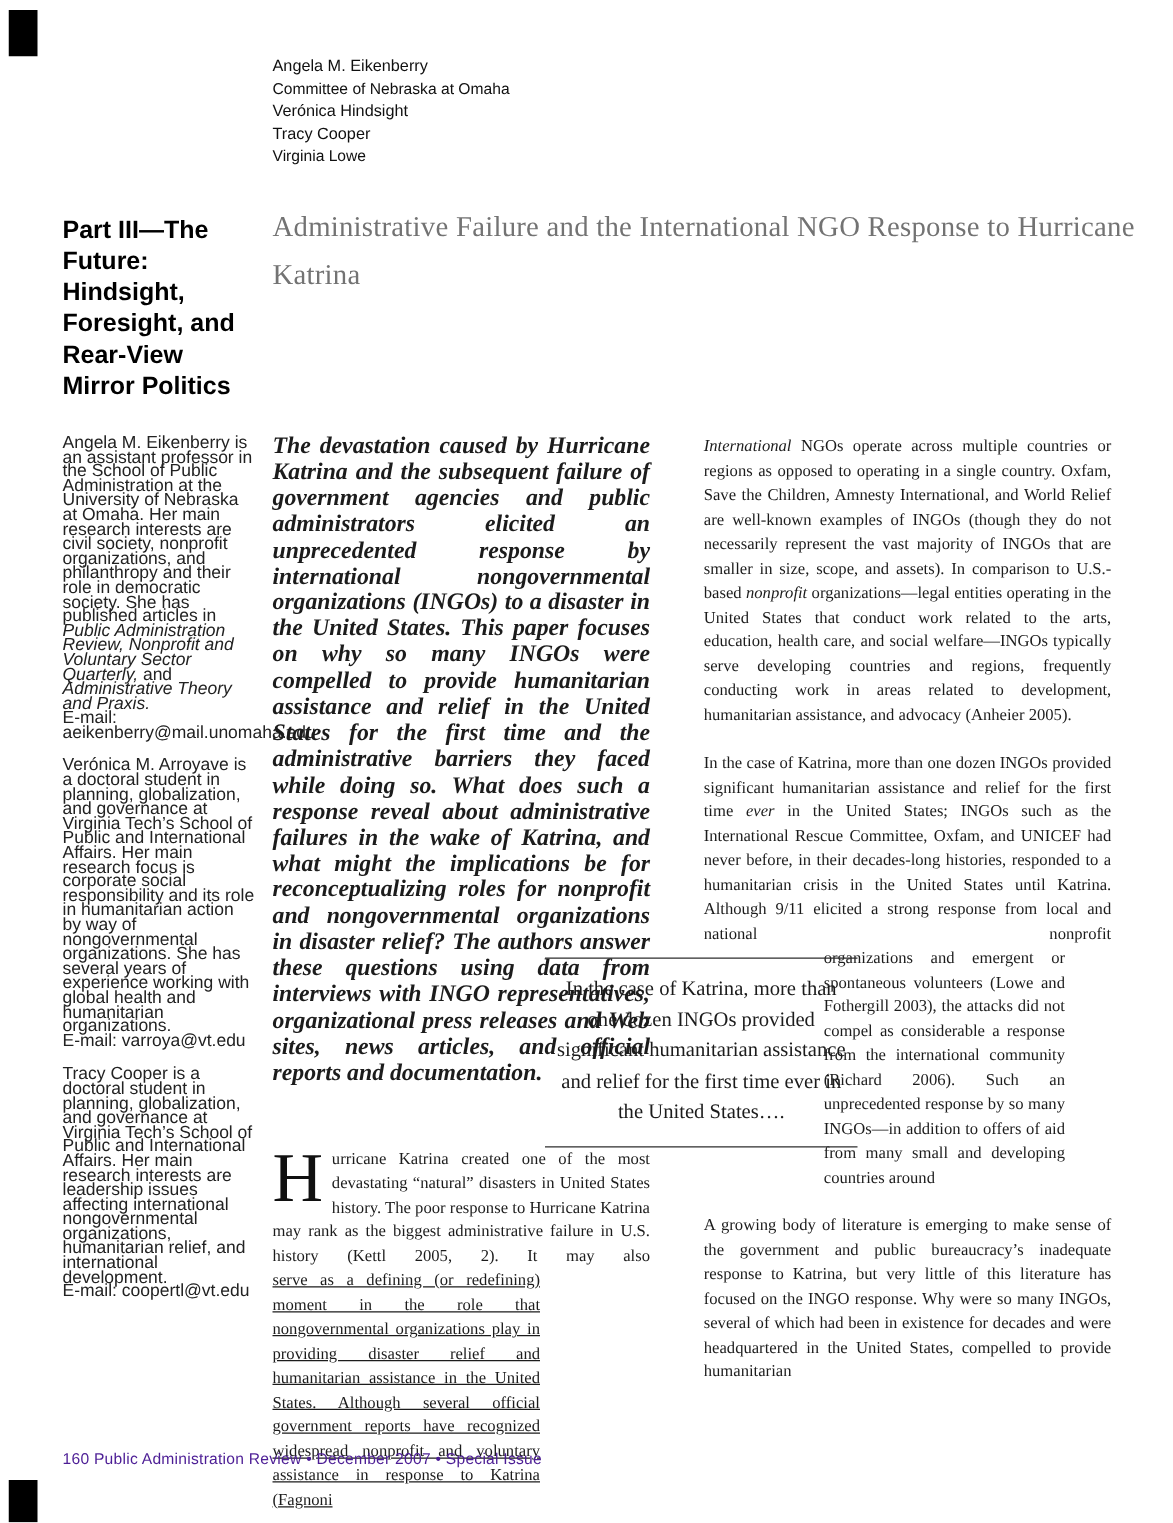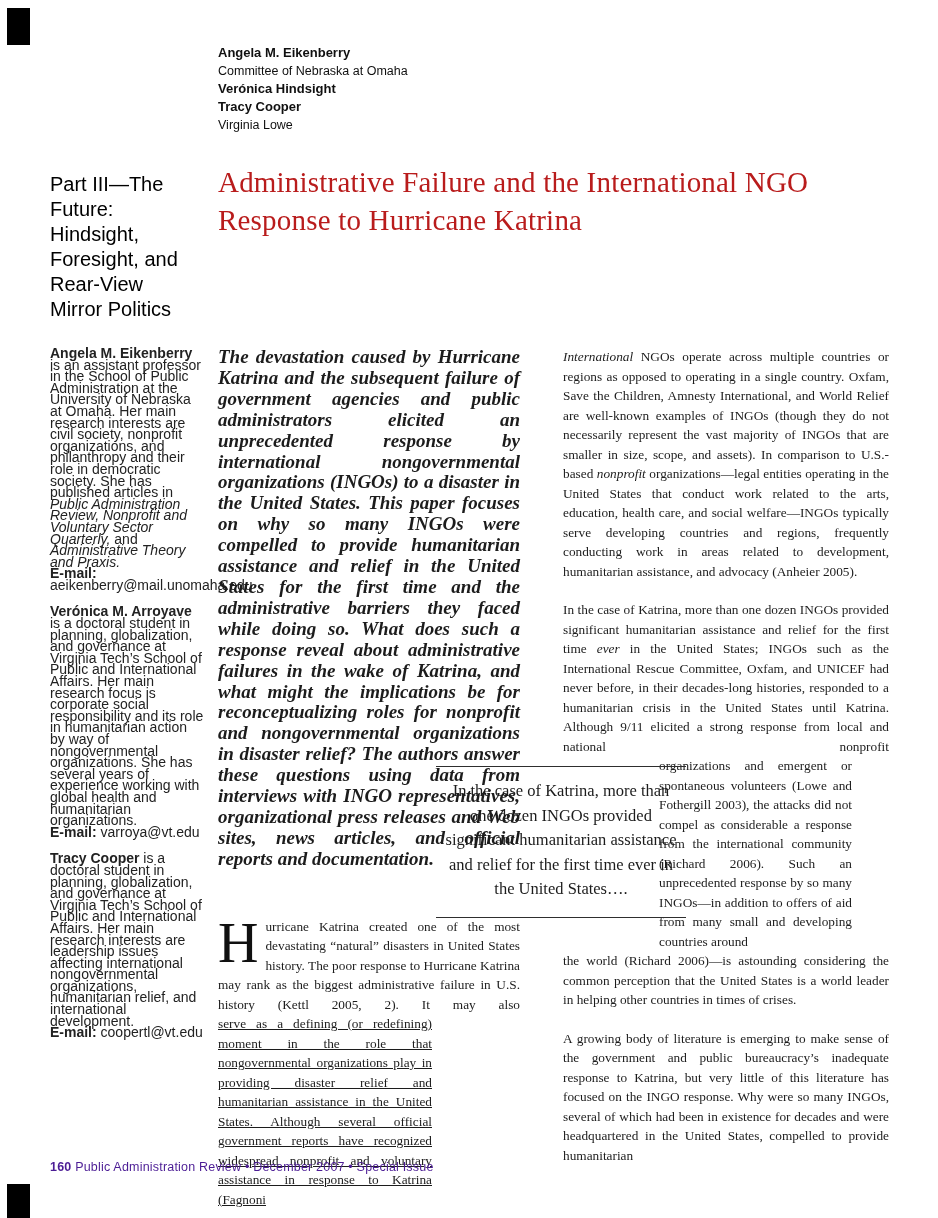--- a/index.html
+++ b/index.html
@@ -1,41 +1,41 @@
 <!DOCTYPE html>
 <html><head>
 <meta charset="utf-8">
 <style>
   * { margin:0; padding:0; box-sizing:border-box; }
   html,body { background:#ffffff; }
   .page {
     position:relative; width:938px; height:1218px; background:#fff;
     font-family:"Liberation Serif", serif; color:#1c1c1c; overflow:hidden;
   }
-  .b { font-weight:bold; }
+  .b { font-weight:normal; }
   .i { font-style:italic; }
 
   .print-mark { position:absolute; left:7px; width:23px; background:#000; }
   .print-mark.top { top:8px; height:37px; }
   .print-mark.bottom { top:1184px; height:34px; }
 
   .authors {
     position:absolute; left:218px; top:44px;
     font-family:"Liberation Sans", sans-serif; font-size:12.5px; line-height:18px; color:#101010;
   }
   .authors .b { font-size:13px; }
 
   .article-title {
     position:absolute; left:218px; top:163px; width:700px;
-    font-size:29px; line-height:38px; font-weight:400; color:#b91c1c; letter-spacing:0.2px;
+    font-size:23px; line-height:38px; font-weight:400; color:#737373; letter-spacing:0.2px;
   }
 
   .part-heading {
     position:absolute; left:50px; top:172px; width:140px;
-    font-family:"Liberation Sans", sans-serif; font-weight:400;
+    font-family:"Liberation Sans", sans-serif; font-weight:700;
     font-size:20px; line-height:25px; color:#000;
   }
 
   .bios {
     position:absolute; left:50px; top:348px; width:155px;
     font-family:"Liberation Sans", sans-serif; font-size:14px; line-height:11.6px; color:#222;
   }
   .bio { margin-bottom:15px; }
 
   .col { position:absolute; top:347px; font-size:13.3px; line-height:19.5px; text-align:justify; }
@@ -95,21 +95,20 @@
       <span class="dropcap">H</span><span><span>urricane Katrina created one of the most devastating “natural” disasters in United States history. The poor response to Hurricane Katrina may rank as the biggest administrative failure in U.S. history (Kettl 2005, 2). It may also</span></span>
     </div>
     <div class="para narrow-right"><span>serve as a defining (or redefining) moment in the role that nongovernmental organizations play in providing disaster relief and humanitarian assistance in the United States. Although several official government reports have recognized widespread nonprofit and voluntary assistance in response to Katrina (Fagnoni</span></div>
     <div class="para para-gap"><span>Our focus in this essay is the unparalleled response by </span><span class="i">international</span><span> nongovernmental organizations (INGOs) to a disaster in the United States in the wake of Hurricane Katrina. </span><span class="i">Nongovernmental organization</span><span> is the term typically used to discuss nonprofit-like organizations operating outside the United States.</span></div>
   </div>
 
   <div class="col col-right">
     <div class="para"><span class="i">International</span><span> NGOs operate across multiple countries or regions as opposed to operating in a single country. Oxfam, Save the Children, Amnesty International, and World Relief are well-known examples of INGOs (though they do not necessarily represent the vast majority of INGOs that are smaller in size, scope, and assets). In comparison to U.S.-based </span><span class="i">nonprofit</span><span> organizations—legal entities operating in the United States that conduct work related to the arts, education, health care, and social welfare—INGOs typically serve developing countries and regions, frequently conducting work in areas related to development, humanitarian assistance, and advocacy (Anheier 2005).</span></div>
     <div class="para para-gap jfull"><span>In the case of Katrina, more than one dozen INGOs provided significant humanitarian assistance and relief for the first time </span><span class="i">ever</span><span> in the United States; INGOs such as the International Rescue Committee, Oxfam, and UNICEF had never before, in their decades-long histories, responded to a humanitarian crisis in the United States until Katrina. Although 9/11 elicited a strong response from local and national nonprofit</span></div>
     <div class="para narrow-left"><span>organizations and emergent or spontaneous volunteers (Lowe and Fothergill 2003), the attacks did not compel as considerable a response from the international community (Richard 2006). Such an unprecedented response by so many INGOs—in addition to offers of aid from many small and developing countries around</span></div>
-    <div class="para"><span>the world (Richard 2006)—is astounding considering the common perception that the United States is a world leader in helping other countries in times of crises.</span></div>
     <div class="para para-gap"><span>A growing body of literature is emerging to make sense of the government and public bureaucracy’s inadequate response to Katrina, but very little of this literature has focused on the INGO response. Why were so many INGOs, several of which had been in existence for decades and were headquartered in the United States, compelled to provide humanitarian</span></div>
   </div>
 
   <div class="pull-quote">In the case of Katrina, more than one dozen INGOs provided significant humanitarian assistance and relief for the first time ever in the United States….</div>
 
   <div class="footer"><span class="b">160</span><span>  Public Administration Review  •  December 2007  •  Special Issue</span></div>
 
 </div>
 
 </body></html>

